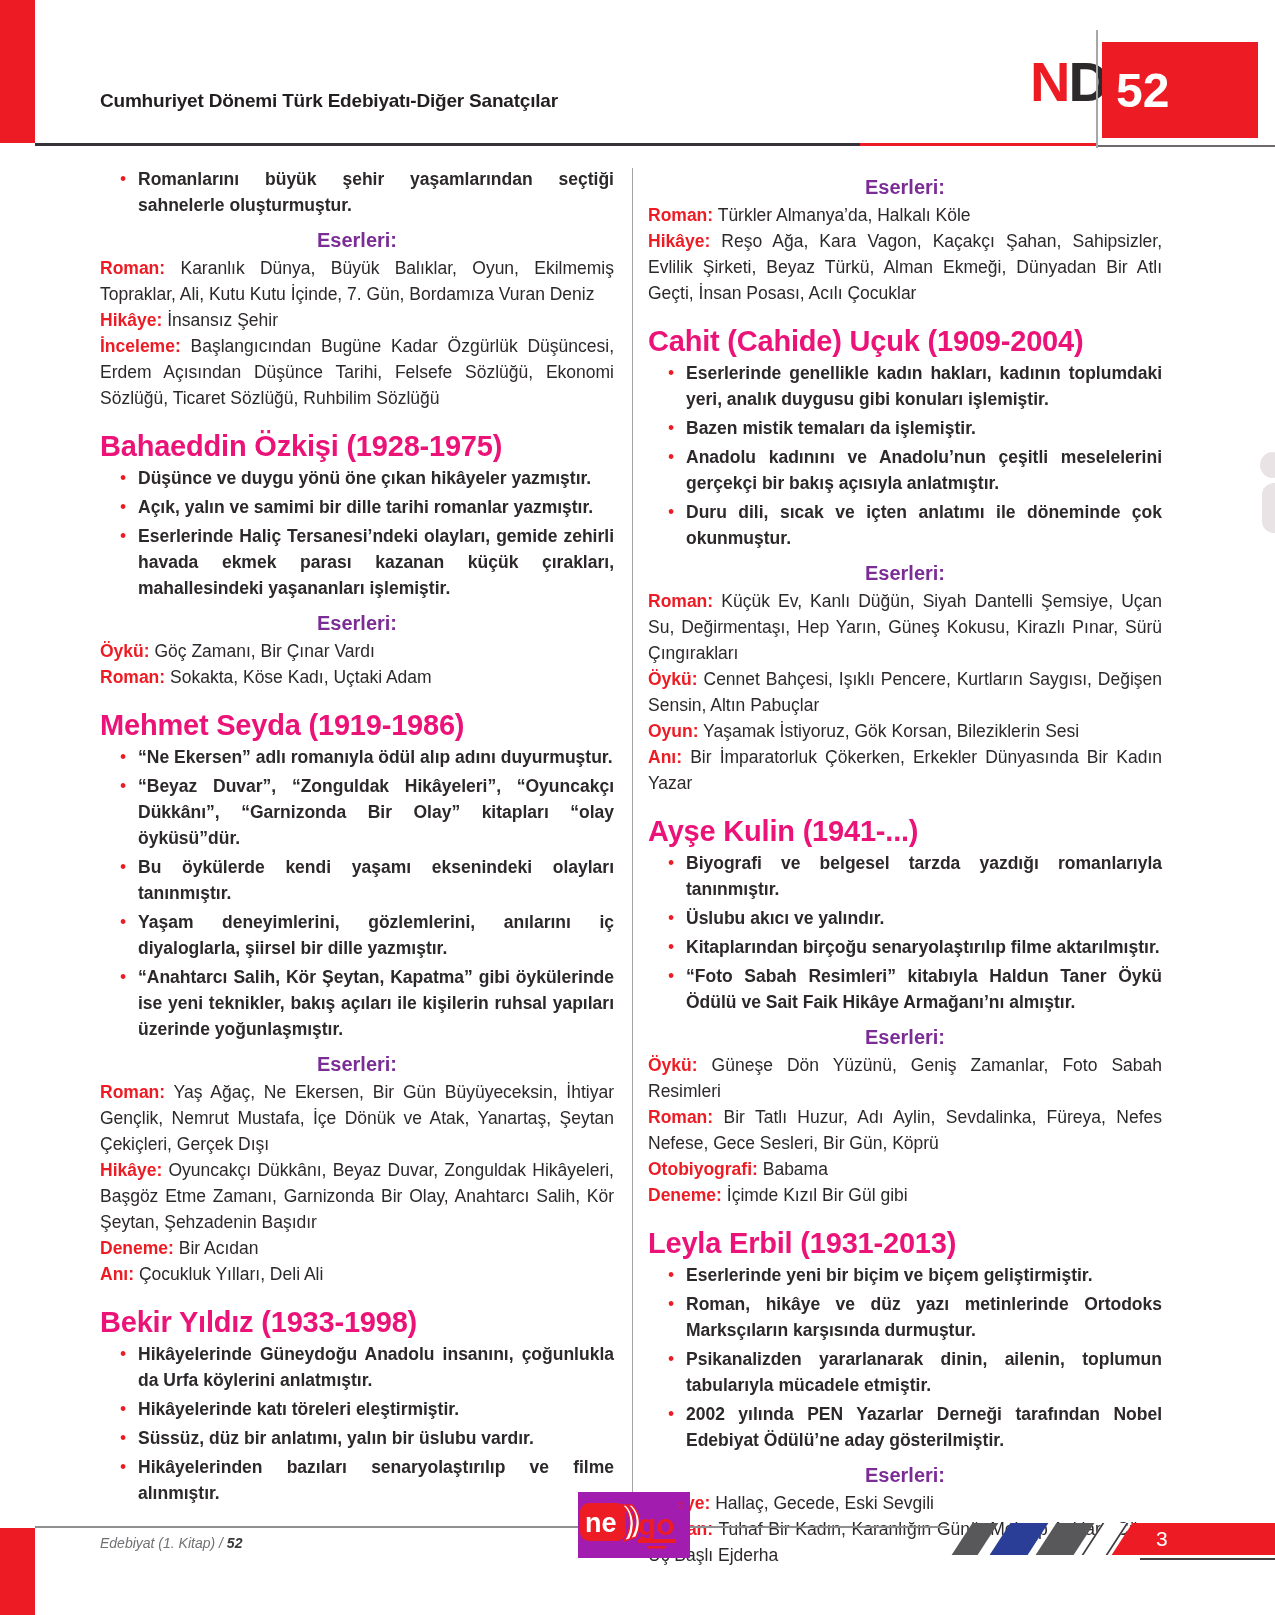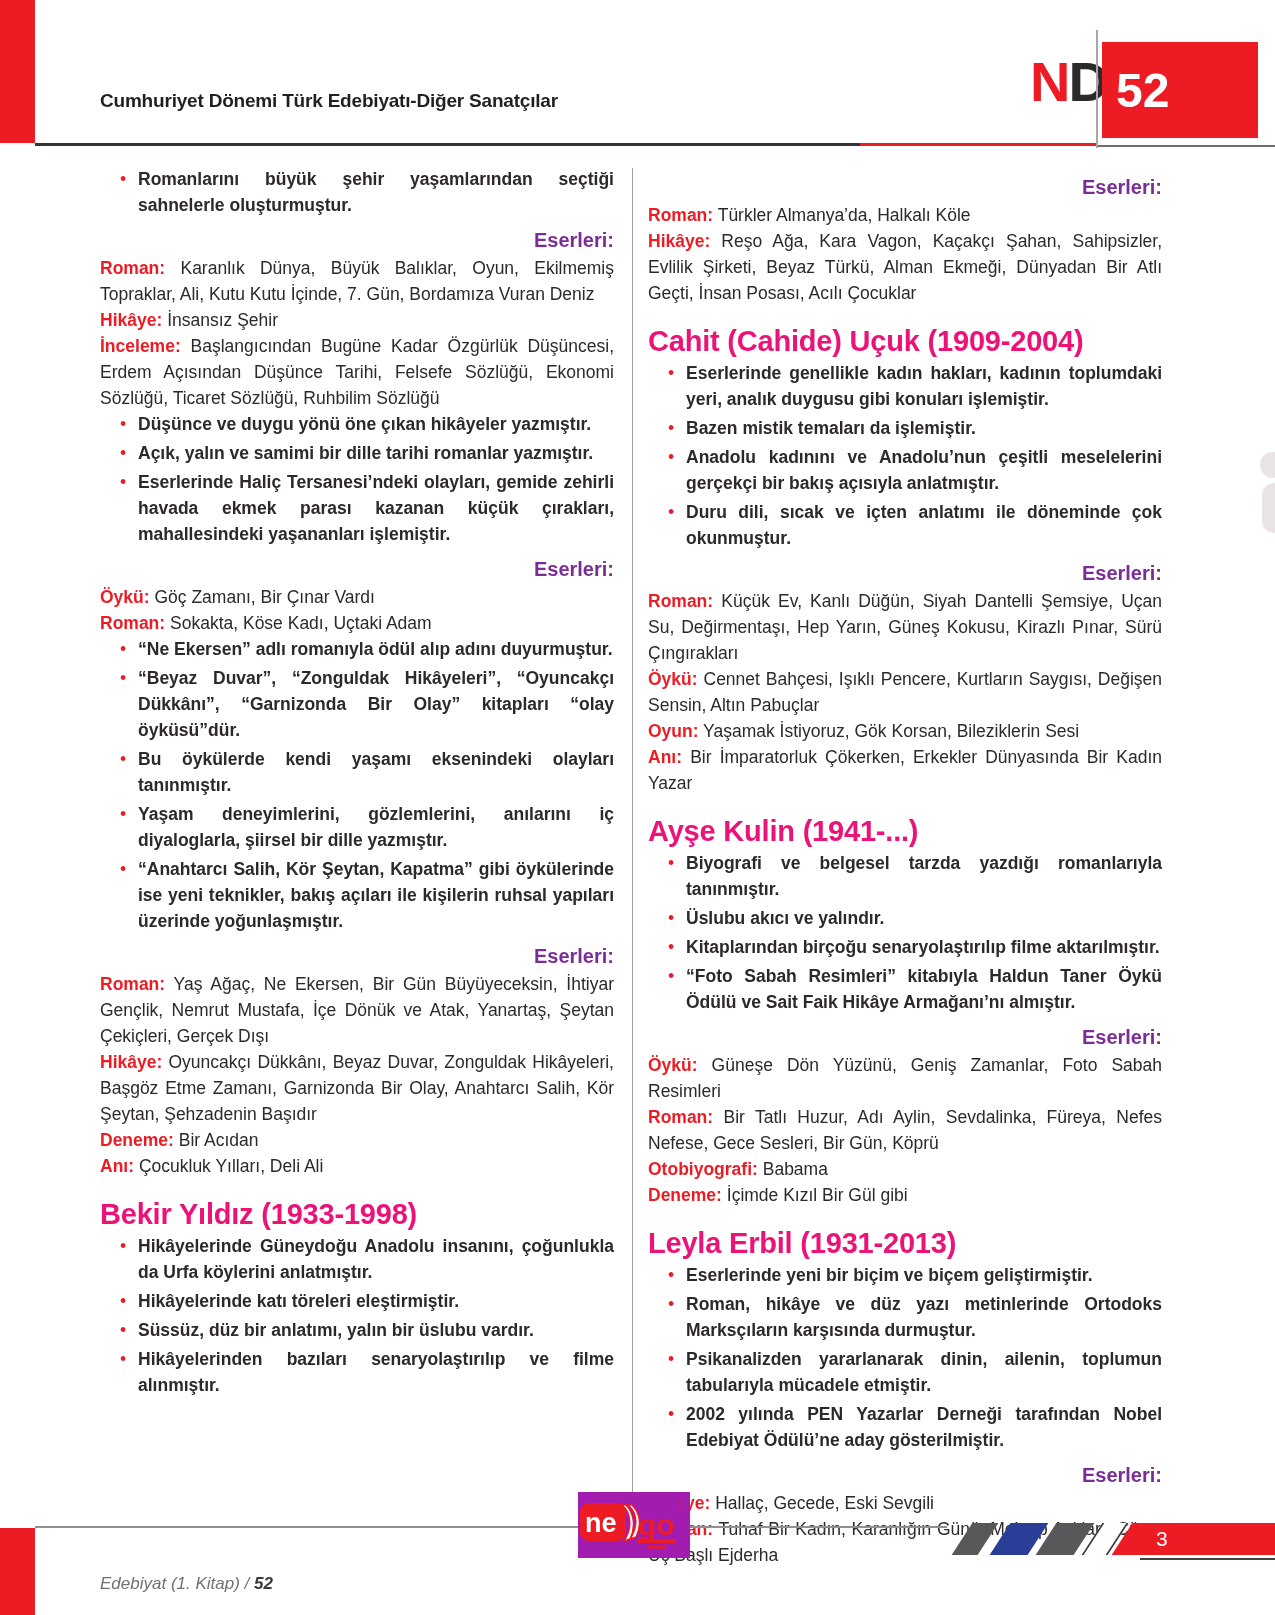--- a/index.html
+++ b/index.html
@@ -26,35 +26,35 @@
 
   
   .column{position:absolute;top:166px;width:514px;color:var(--body,#2d292b);
           font-size:17.5px;line-height:26px;text-align:justify;}
   #col-0{left:100px;} #col-1{left:648px;}
   .column-divider{position:absolute;left:632px;top:168px;width:1px;height:1338px;background:#a4a2a3;}
 
   .author-heading{color:var(--pink,#eb1278);font-size:29px;font-weight:bold;
                   margin:22px 0 6px;text-align:left;letter-spacing:-0.2px;}
   .works-title{color:var(--purple,#7b2d96);font-size:20px;font-weight:bold;
-               margin:9px 0 2px;text-align:right;}
+               margin:9px 0 2px;text-align:center;}
   #col-1 .section:first-child .works-title{margin-top:8px;}
   .bullet-row{display:flex;margin:0 0 3px;padding-left:20px;}
   .dot{color:var(--red,#ed1c24);flex:0 0 18px;}
   .bullet-text{margin:0;flex:1;font-weight:bold;}
   .work{margin:0;}
   .work .label{color:var(--red,#ed1c24);font-weight:bold;}
 
   
   .tab-circle{position:absolute;left:1260px;top:452px;width:26px;height:26px;border-radius:50%;background:#e9e3e6;}
   .tab-bar{position:absolute;left:1262px;top:483px;width:24px;height:50px;border-radius:12px;background:#e9e3e6;}
 
   
   .footer-rule{position:absolute;left:35px;top:1526px;width:912px;height:2px;background:#909092;}
-  .footer-text{position:absolute;left:100px;top:1574px;font-size:17px;font-style:italic;color:#707174;}
+  .footer-text{position:absolute;left:100px;top:1535px;font-size:14px;font-style:italic;color:#707174;}
   .footer-text .bold{font-weight:bold;color:#3c393b;}
   .logo{position:absolute;left:578px;top:1492px;width:112px;height:66px;background:#a21caf;}
   .stripe{position:absolute;top:1523px;height:32px;transform:skewX(-33deg);}
   .s1{left:962px;width:26px;background:#58585a;}
   .s2{left:1000px;width:38px;background:var(--blue,#2b3e97);}
   .s3{left:1046px;width:38px;background:#58585a;}
   .s4{left:1092px;width:26px;background:#fff;border-left:2px solid #3a3a3c;border-right:2px solid #3a3a3c;box-sizing:border-box;}
   .pageno-shape{position:absolute;left:1122px;top:1523px;width:175px;height:32px;
                 background:var(--red,#ed1c24);transform:skewX(-33deg);}
   .pageno-shape span{display:block;transform:skewX(33deg);color:#fff;font-size:21px;
@@ -84,37 +84,39 @@
         <div class="bullet-row">
           <span class="dot">•</span>
           <p class="bullet-text">Romanlarını büyük şehir yaşamlarından seçtiği sahnelerle oluşturmuştur.</p>
         </div>
         <div class="works-title">Eserleri:</div>
         <p class="work"><b class="label">Roman:</b> Karanlık Dünya, Büyük Balıklar, Oyun, Ekilmemiş Topraklar, Ali, Kutu Kutu İçinde, 7. Gün, Bordamıza Vuran Deniz</p>
         <p class="work"><b class="label">Hikâye:</b> İnsansız Şehir</p>
         <p class="work"><b class="label">İnceleme:</b> Başlangıcından Bugüne Kadar Özgürlük Düşüncesi, Erdem Açısından Düşünce Tarihi, Felsefe Sözlüğü, Ekonomi Sözlüğü, Ticaret Sözlüğü, Ruhbilim Sözlüğü</p>
       </div>
       <div class="section">
+        <div class="author-heading">Bahaeddin Özkişi (1928-1975)</div>
         <div class="bullet-row">
           <span class="dot">•</span>
           <p class="bullet-text">Düşünce ve duygu yönü öne çıkan hikâyeler yazmıştır.</p>
         </div>
         <div class="bullet-row">
           <span class="dot">•</span>
           <p class="bullet-text">Açık, yalın ve samimi bir dille tarihi romanlar yazmıştır.</p>
         </div>
         <div class="bullet-row">
           <span class="dot">•</span>
           <p class="bullet-text">Eserlerinde Haliç Tersanesi’ndeki olayları, gemide zehirli havada ekmek parası kazanan küçük çırakları, mahallesindeki yaşananları işlemiştir.</p>
         </div>
         <div class="works-title">Eserleri:</div>
         <p class="work"><b class="label">Öykü:</b> Göç Zamanı, Bir Çınar Vardı</p>
         <p class="work"><b class="label">Roman:</b> Sokakta, Köse Kadı, Uçtaki Adam</p>
       </div>
       <div class="section">
+        <div class="author-heading">Mehmet Seyda (1919-1986)</div>
         <div class="bullet-row">
           <span class="dot">•</span>
           <p class="bullet-text">“Ne Ekersen” adlı romanıyla ödül alıp adını duyurmuştur.</p>
         </div>
         <div class="bullet-row">
           <span class="dot">•</span>
           <p class="bullet-text">“Beyaz Duvar”, “Zonguldak Hikâyeleri”, “Oyuncakçı Dükkânı”, “Garnizonda Bir Olay” kitapları “olay öyküsü”dür.</p>
         </div>
         <div class="bullet-row">
           <span class="dot">•</span>

